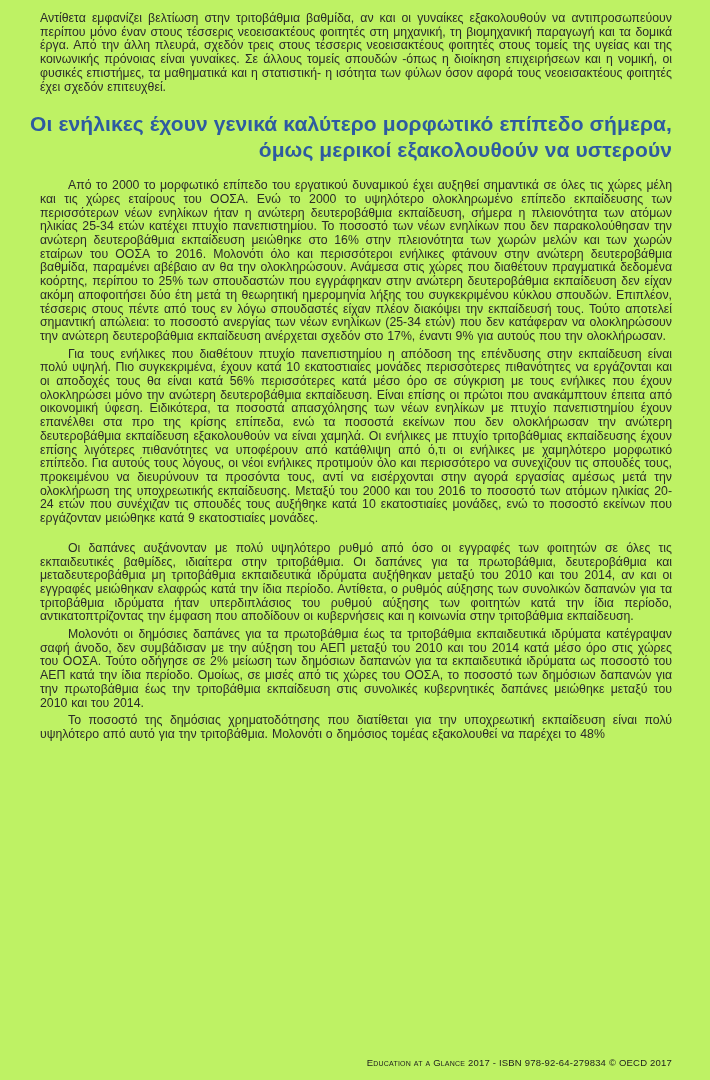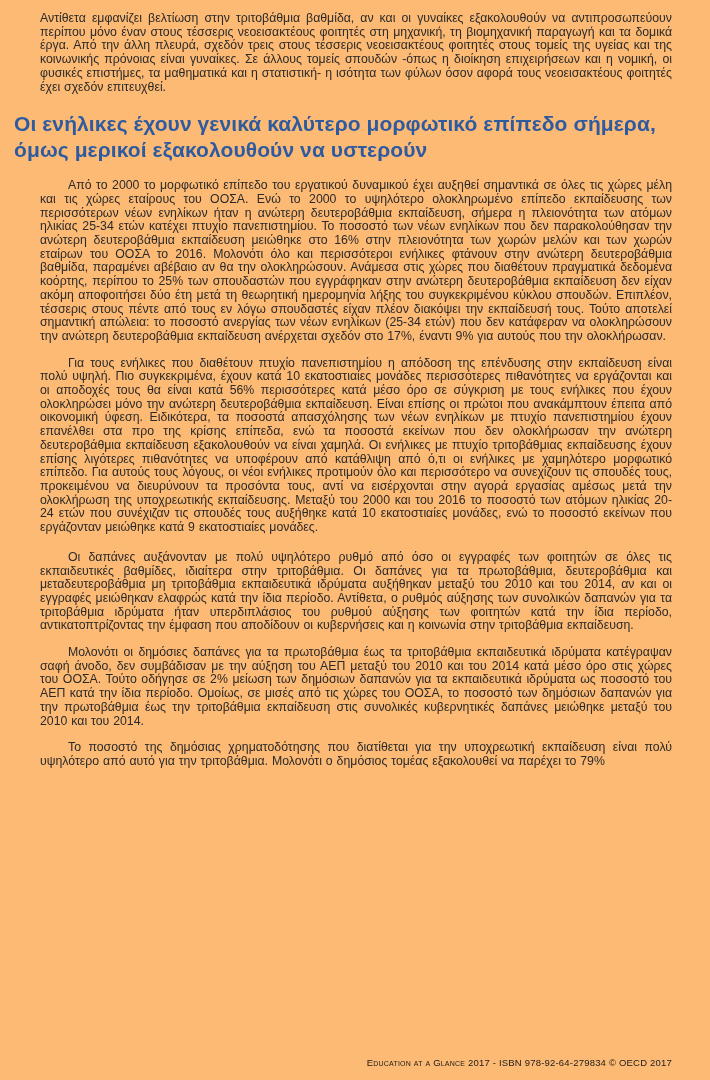--- a/index.html
+++ b/index.html
@@ -2,21 +2,21 @@
 <html lang="el"><head>
 <meta charset="utf-8">
 <style>
   * { margin: 0; padding: 0; box-sizing: border-box; }
   html, body { background: #9a9a9a; }
   .page {
     position: relative;
     width: 710px;
     height: 1080px;
     margin: 0 auto;
-    background: #fdba74;
+    background: #bef264;
     overflow: hidden;
     font-family: "Liberation Sans", "DejaVu Sans", sans-serif;
     color: #2a2a2a;
   }
   .content {
     position: absolute;
     top: 12px;
     left: 40px;
     right: 38px;
   }
@@ -32,25 +32,25 @@
   p.body-par + p.body-par { margin-top: 13px; }
   h1.section-heading {
     font-family: "Liberation Sans", "DejaVu Sans", sans-serif;
     font-size: 21px;
     line-height: 26px;
     font-weight: bold;
     color: #2e5ba0;
     margin-left: -26px;
     margin-top: 17px;
     margin-bottom: 14px;
-    text-align: left;
+    text-align: right;
     letter-spacing: 0.1px;
   }
   section > p.body-par { margin-top: 16px; }
-  section > p.body-par + p.body-par { margin-top: 13px; }
+  section > p.body-par + p.body-par { margin-top: 4px; }
   .footer {
     position: absolute;
     right: 38px;
     bottom: 12px;
     font-size: 9.5px;
     letter-spacing: 0.2px;
     color: #1c1c1c;
     text-align: center;
     white-space: nowrap;
     margin-left: 11px;
@@ -67,21 +67,21 @@
 
     <section>
       <h1 class="section-heading">Οι ενήλικες έχουν γενικά καλύτερο μορφωτικό επίπεδο σήμερα, όμως μερικοί εξακολουθούν να υστερούν</h1>
       <p class="body-par">Από το 2000 το μορφωτικό επίπεδο του εργατικού δυναμικού έχει αυξηθεί σημαντικά σε όλες τις χώρες μέλη και τις χώρες εταίρους του ΟΟΣΑ. Ενώ το 2000 το υψηλότερο ολοκληρωμένο επίπεδο εκπαίδευσης των περισσότερων νέων ενηλίκων ήταν η ανώτερη δευτεροβάθμια εκπαίδευση, σήμερα η πλειονότητα των ατόμων ηλικίας 25-34 ετών κατέχει πτυχίο πανεπιστημίου. Το ποσοστό των νέων ενηλίκων που δεν παρακολούθησαν την ανώτερη δευτεροβάθμια εκπαίδευση μειώθηκε στο 16% στην πλειονότητα των χωρών μελών και των χωρών εταίρων του ΟΟΣΑ το 2016. Μολονότι όλο και περισσότεροι ενήλικες φτάνουν στην ανώτερη δευτεροβάθμια βαθμίδα, παραμένει αβέβαιο αν θα την ολοκληρώσουν. Ανάμεσα στις χώρες που διαθέτουν πραγματικά δεδομένα κοόρτης, περίπου το 25% των σπουδαστών που εγγράφηκαν στην ανώτερη δευτεροβάθμια εκπαίδευση δεν είχαν ακόμη αποφοιτήσει δύο έτη μετά τη θεωρητική ημερομηνία λήξης του συγκεκριμένου κύκλου σπουδών. Επιπλέον, τέσσερις στους πέντε από τους εν λόγω σπουδαστές είχαν πλέον διακόψει την εκπαίδευσή τους. Τούτο αποτελεί σημαντική απώλεια: το ποσοστό ανεργίας των νέων ενηλίκων (25-34 ετών) που δεν κατάφεραν να ολοκληρώσουν την ανώτερη δευτεροβάθμια εκπαίδευση ανέρχεται σχεδόν στο 17%, έναντι 9% για αυτούς που την ολοκλήρωσαν.</p>
       <p class="body-par">Για τους ενήλικες που διαθέτουν πτυχίο πανεπιστημίου η απόδοση της επένδυσης στην εκπαίδευση είναι πολύ υψηλή. Πιο συγκεκριμένα, έχουν κατά 10 εκατοστιαίες μονάδες περισσότερες πιθανότητες να εργάζονται και οι αποδοχές τους θα είναι κατά 56% περισσότερες κατά μέσο όρο σε σύγκριση με τους ενήλικες που έχουν ολοκληρώσει μόνο την ανώτερη δευτεροβάθμια εκπαίδευση. Είναι επίσης οι πρώτοι που ανακάμπτουν έπειτα από οικονομική ύφεση. Ειδικότερα, τα ποσοστά απασχόλησης των νέων ενηλίκων με πτυχίο πανεπιστημίου έχουν επανέλθει στα προ της κρίσης επίπεδα, ενώ τα ποσοστά εκείνων που δεν ολοκλήρωσαν την ανώτερη δευτεροβάθμια εκπαίδευση εξακολουθούν να είναι χαμηλά. Οι ενήλικες με πτυχίο τριτοβάθμιας εκπαίδευσης έχουν επίσης λιγότερες πιθανότητες να υποφέρουν από κατάθλιψη από ό,τι οι ενήλικες με χαμηλότερο μορφωτικό επίπεδο. Για αυτούς τους λόγους, οι νέοι ενήλικες προτιμούν όλο και περισσότερο να συνεχίζουν τις σπουδές τους, προκειμένου να διευρύνουν τα προσόντα τους, αντί να εισέρχονται στην αγορά εργασίας αμέσως μετά την ολοκλήρωση της υποχρεωτικής εκπαίδευσης. Μεταξύ του 2000 και του 2016 το ποσοστό των ατόμων ηλικίας 20-24 ετών που συνέχιζαν τις σπουδές τους αυξήθηκε κατά 10 εκατοστιαίες μονάδες, ενώ το ποσοστό εκείνων που εργάζονταν μειώθηκε κατά 9 εκατοστιαίες μονάδες.</p>
     </section>
 
     <section>
       <p class="body-par">Οι δαπάνες αυξάνονταν με πολύ υψηλότερο ρυθμό από όσο οι εγγραφές των φοιτητών σε όλες τις εκπαιδευτικές βαθμίδες, ιδιαίτερα στην τριτοβάθμια. Οι δαπάνες για τα πρωτοβάθμια, δευτεροβάθμια και μεταδευτεροβάθμια μη τριτοβάθμια εκπαιδευτικά ιδρύματα αυξήθηκαν μεταξύ του 2010 και του 2014, αν και οι εγγραφές μειώθηκαν ελαφρώς κατά την ίδια περίοδο. Αντίθετα, ο ρυθμός αύξησης των συνολικών δαπανών για τα τριτοβάθμια ιδρύματα ήταν υπερδιπλάσιος του ρυθμού αύξησης των φοιτητών κατά την ίδια περίοδο, αντικατοπτρίζοντας την έμφαση που αποδίδουν οι κυβερνήσεις και η κοινωνία στην τριτοβάθμια εκπαίδευση.</p>
       <p class="body-par">Μολονότι οι δημόσιες δαπάνες για τα πρωτοβάθμια έως τα τριτοβάθμια εκπαιδευτικά ιδρύματα κατέγραψαν σαφή άνοδο, δεν συμβάδισαν με την αύξηση του ΑΕΠ μεταξύ του 2010 και του 2014 κατά μέσο όρο στις χώρες του ΟΟΣΑ. Τούτο οδήγησε σε 2% μείωση των δημόσιων δαπανών για τα εκπαιδευτικά ιδρύματα ως ποσοστό του ΑΕΠ κατά την ίδια περίοδο. Ομοίως, σε μισές από τις χώρες του ΟΟΣΑ, το ποσοστό των δημόσιων δαπανών για την πρωτοβάθμια έως την τριτοβάθμια εκπαίδευση στις συνολικές κυβερνητικές δαπάνες μειώθηκε μεταξύ του 2010 και του 2014.</p>
-      <p class="body-par">Το ποσοστό της δημόσιας χρηματοδότησης που διατίθεται για την υποχρεωτική εκπαίδευση είναι πολύ υψηλότερο από αυτό για την τριτοβάθμια. Μολονότι ο δημόσιος τομέας εξακολουθεί να παρέχει το 79%</p>
+      <p class="body-par">Το ποσοστό της δημόσιας χρηματοδότησης που διατίθεται για την υποχρεωτική εκπαίδευση είναι πολύ υψηλότερο από αυτό για την τριτοβάθμια. Μολονότι ο δημόσιος τομέας εξακολουθεί να παρέχει το 48%</p>
     </section>
 
   </main>
 
   <div class="footer">
     <span class="sc">Education at a Glance</span><span> 2017 - ISBN 978-92-64-279834 © OECD 2017</span>
   </div>
 </div>
 
 </body></html>

